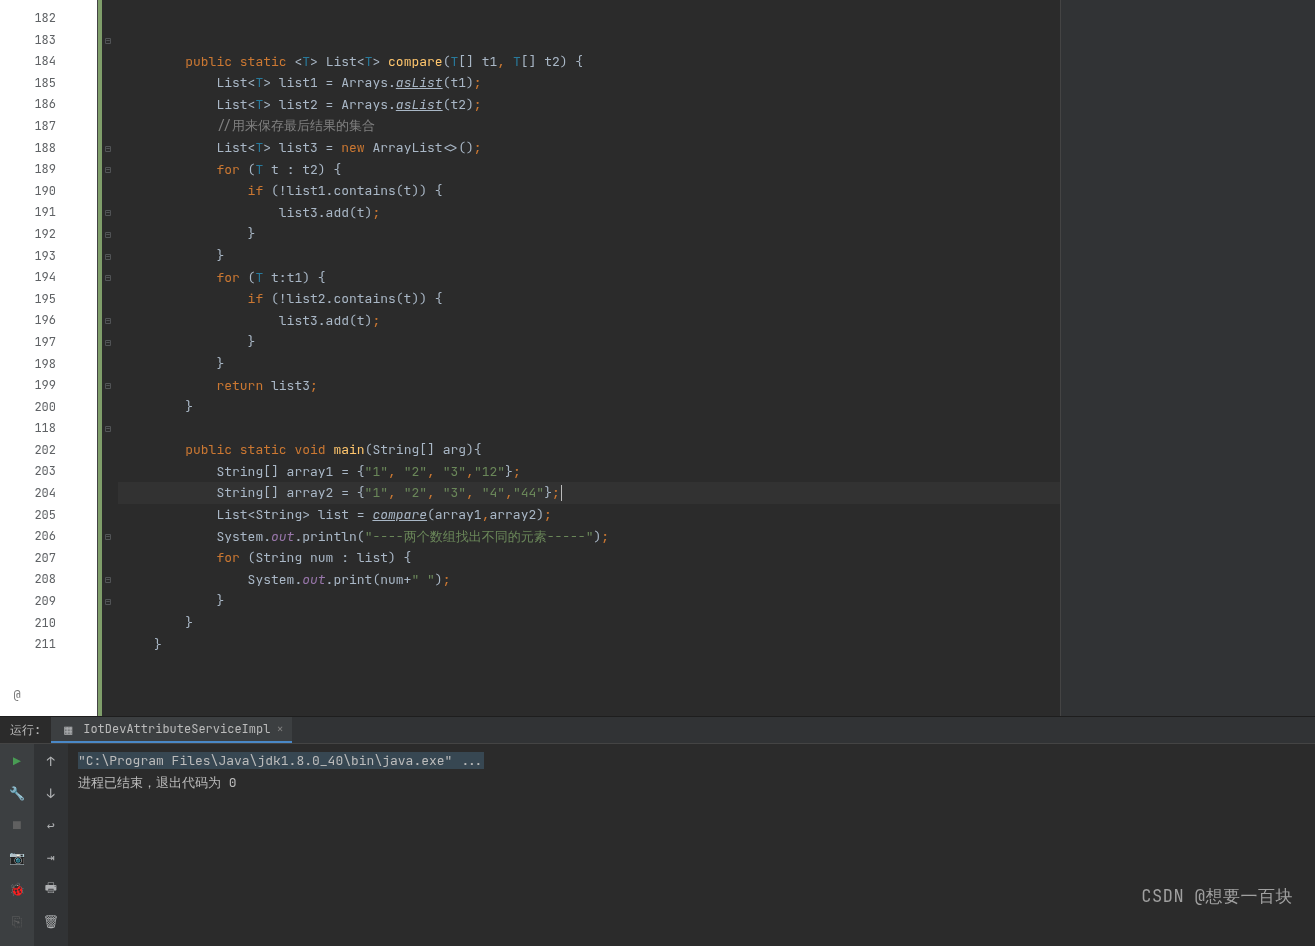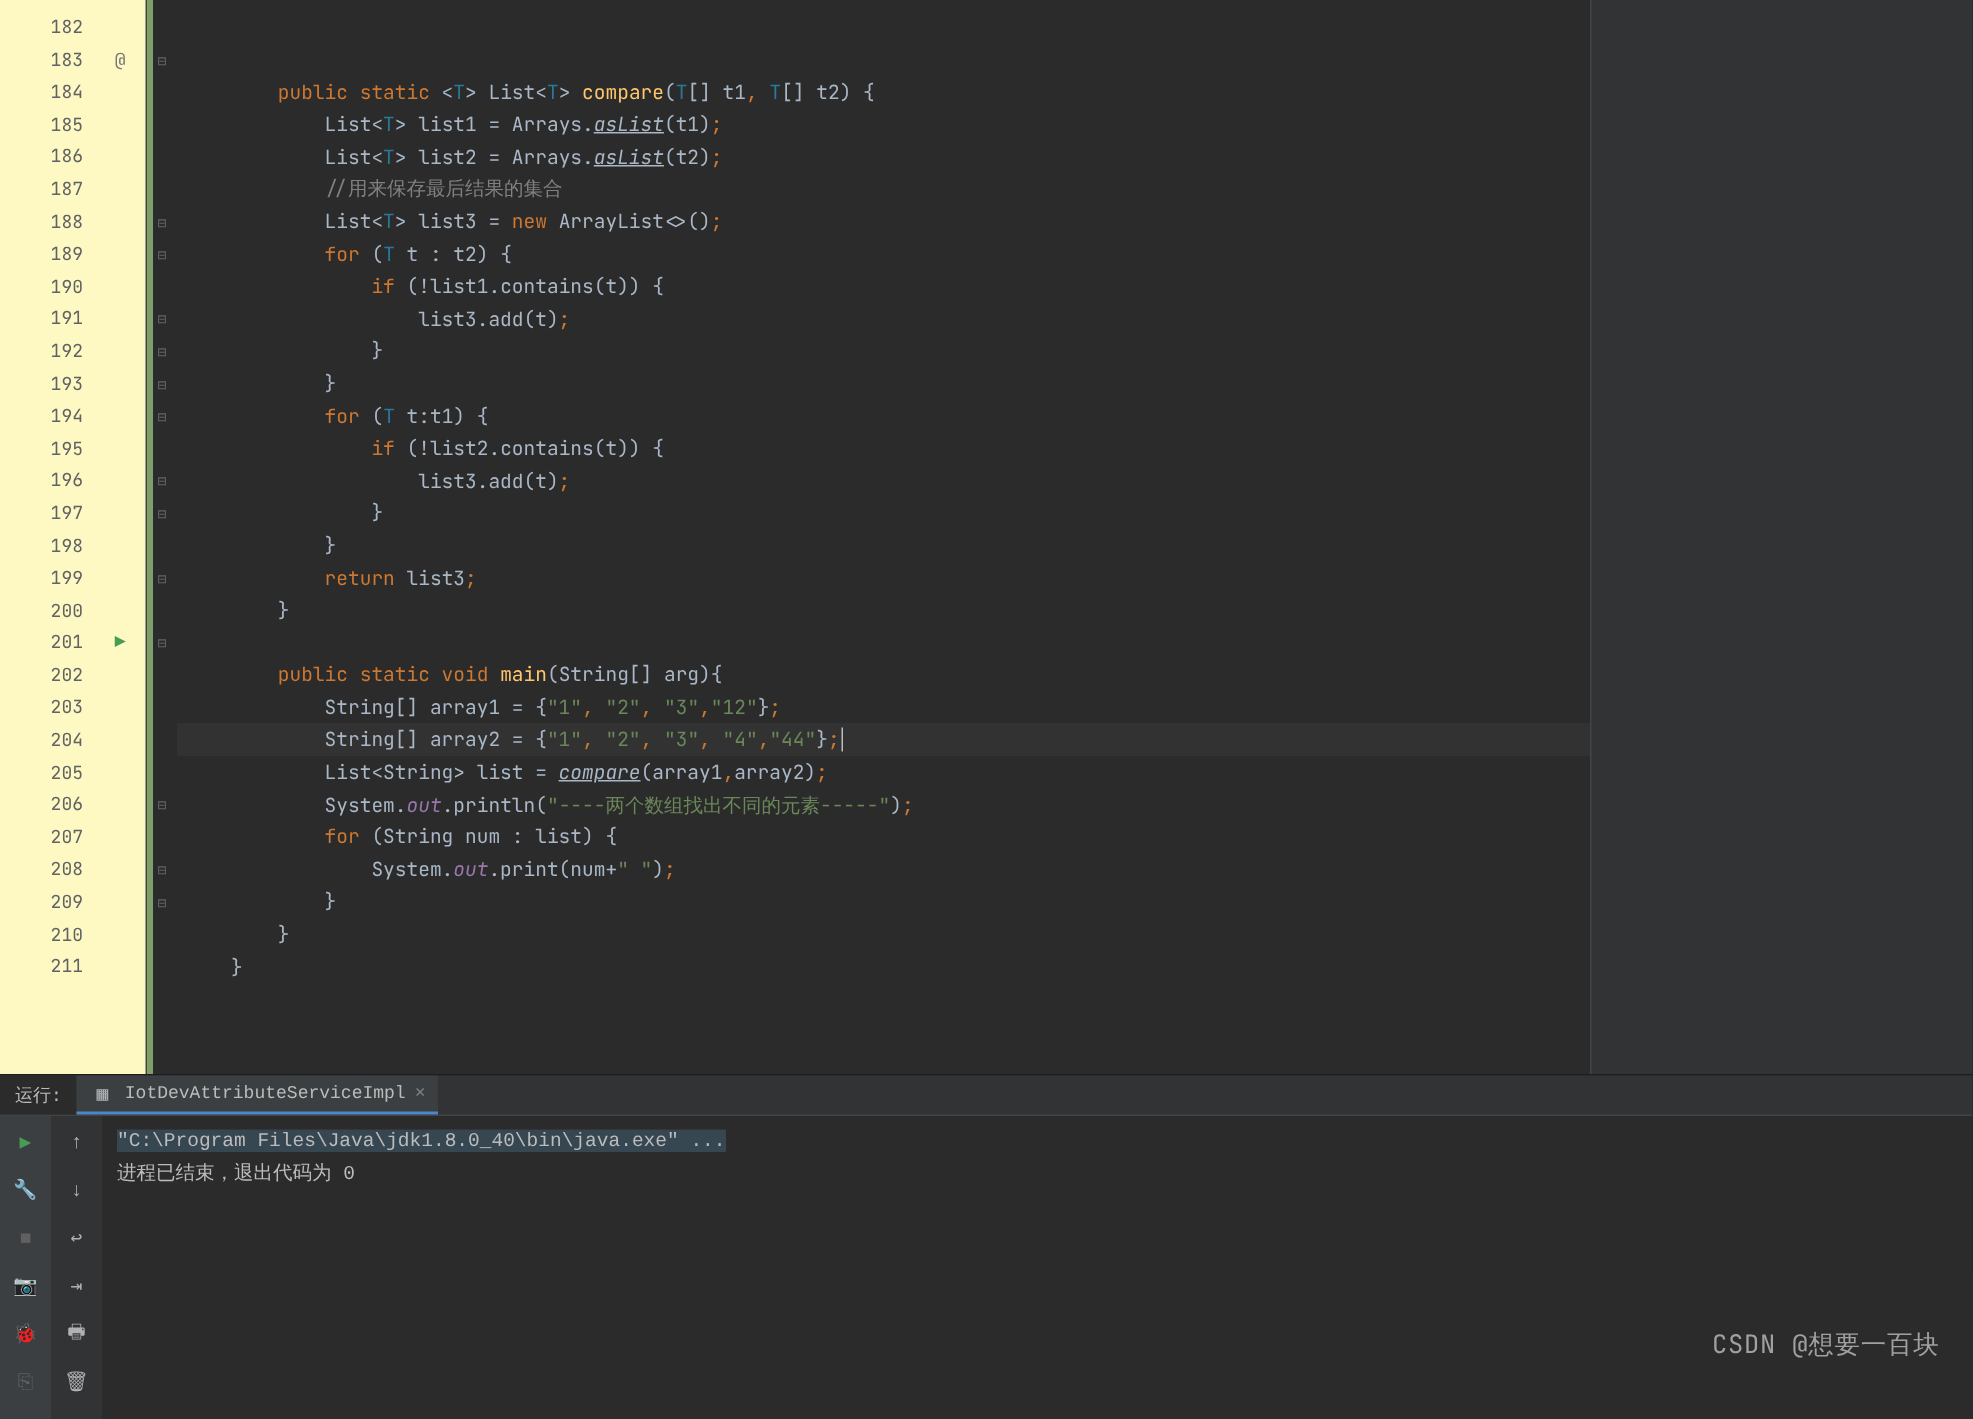--- a/index.html
+++ b/index.html
@@ -14,24 +14,25 @@
     display: flex;
     flex-direction: column;
   }
   .editor-area {
     flex: 1;
     display: flex;
     height: 695px;
     background: #2b2b2b;
   }
   .gutter {
-    background: #fef9c3;
+    background: #ffffff;
     width: 98px;
     display: flex;
     border-right: 1px solid #444;
+    flex-direction: column;
   }
   .line-numbers {
     width: 64px;
     text-align: right;
     color: #606366;
     padding-top: 8px;
     font-size: 12px;
     line-height: 21.6px;
   }
   .line-numbers div { padding-right: 8px; }
@@ -90,21 +91,20 @@
     background: #313335;
     border-left: 1px solid #444;
   }
   
   .run-window {
     height: 230px;
     background: #2b2b2b;
     border-top: 1px solid #1e1e1e;
     display: flex;
     flex-direction: column;
-    font-family: Liberation Mono, monospace;
   }
   .run-tabbar {
     height: 27px;
     background: #313335;
     border-bottom: 1px solid #444;
     display: flex;
     align-items: stretch;
     font-size: 12px;
   }
   .run-label {
@@ -181,21 +181,21 @@
         <div>191</div>
         <div>192</div>
         <div>193</div>
         <div>194</div>
         <div>195</div>
         <div>196</div>
         <div>197</div>
         <div>198</div>
         <div>199</div>
         <div>200</div>
-        <div>201</div>
+        <div>118</div>
         <div>202</div>
         <div>203</div>
         <div>204</div>
         <div>205</div>
         <div>206</div>
         <div>207</div>
         <div>208</div>
         <div>209</div>
         <div>210</div>
         <div>211</div>

